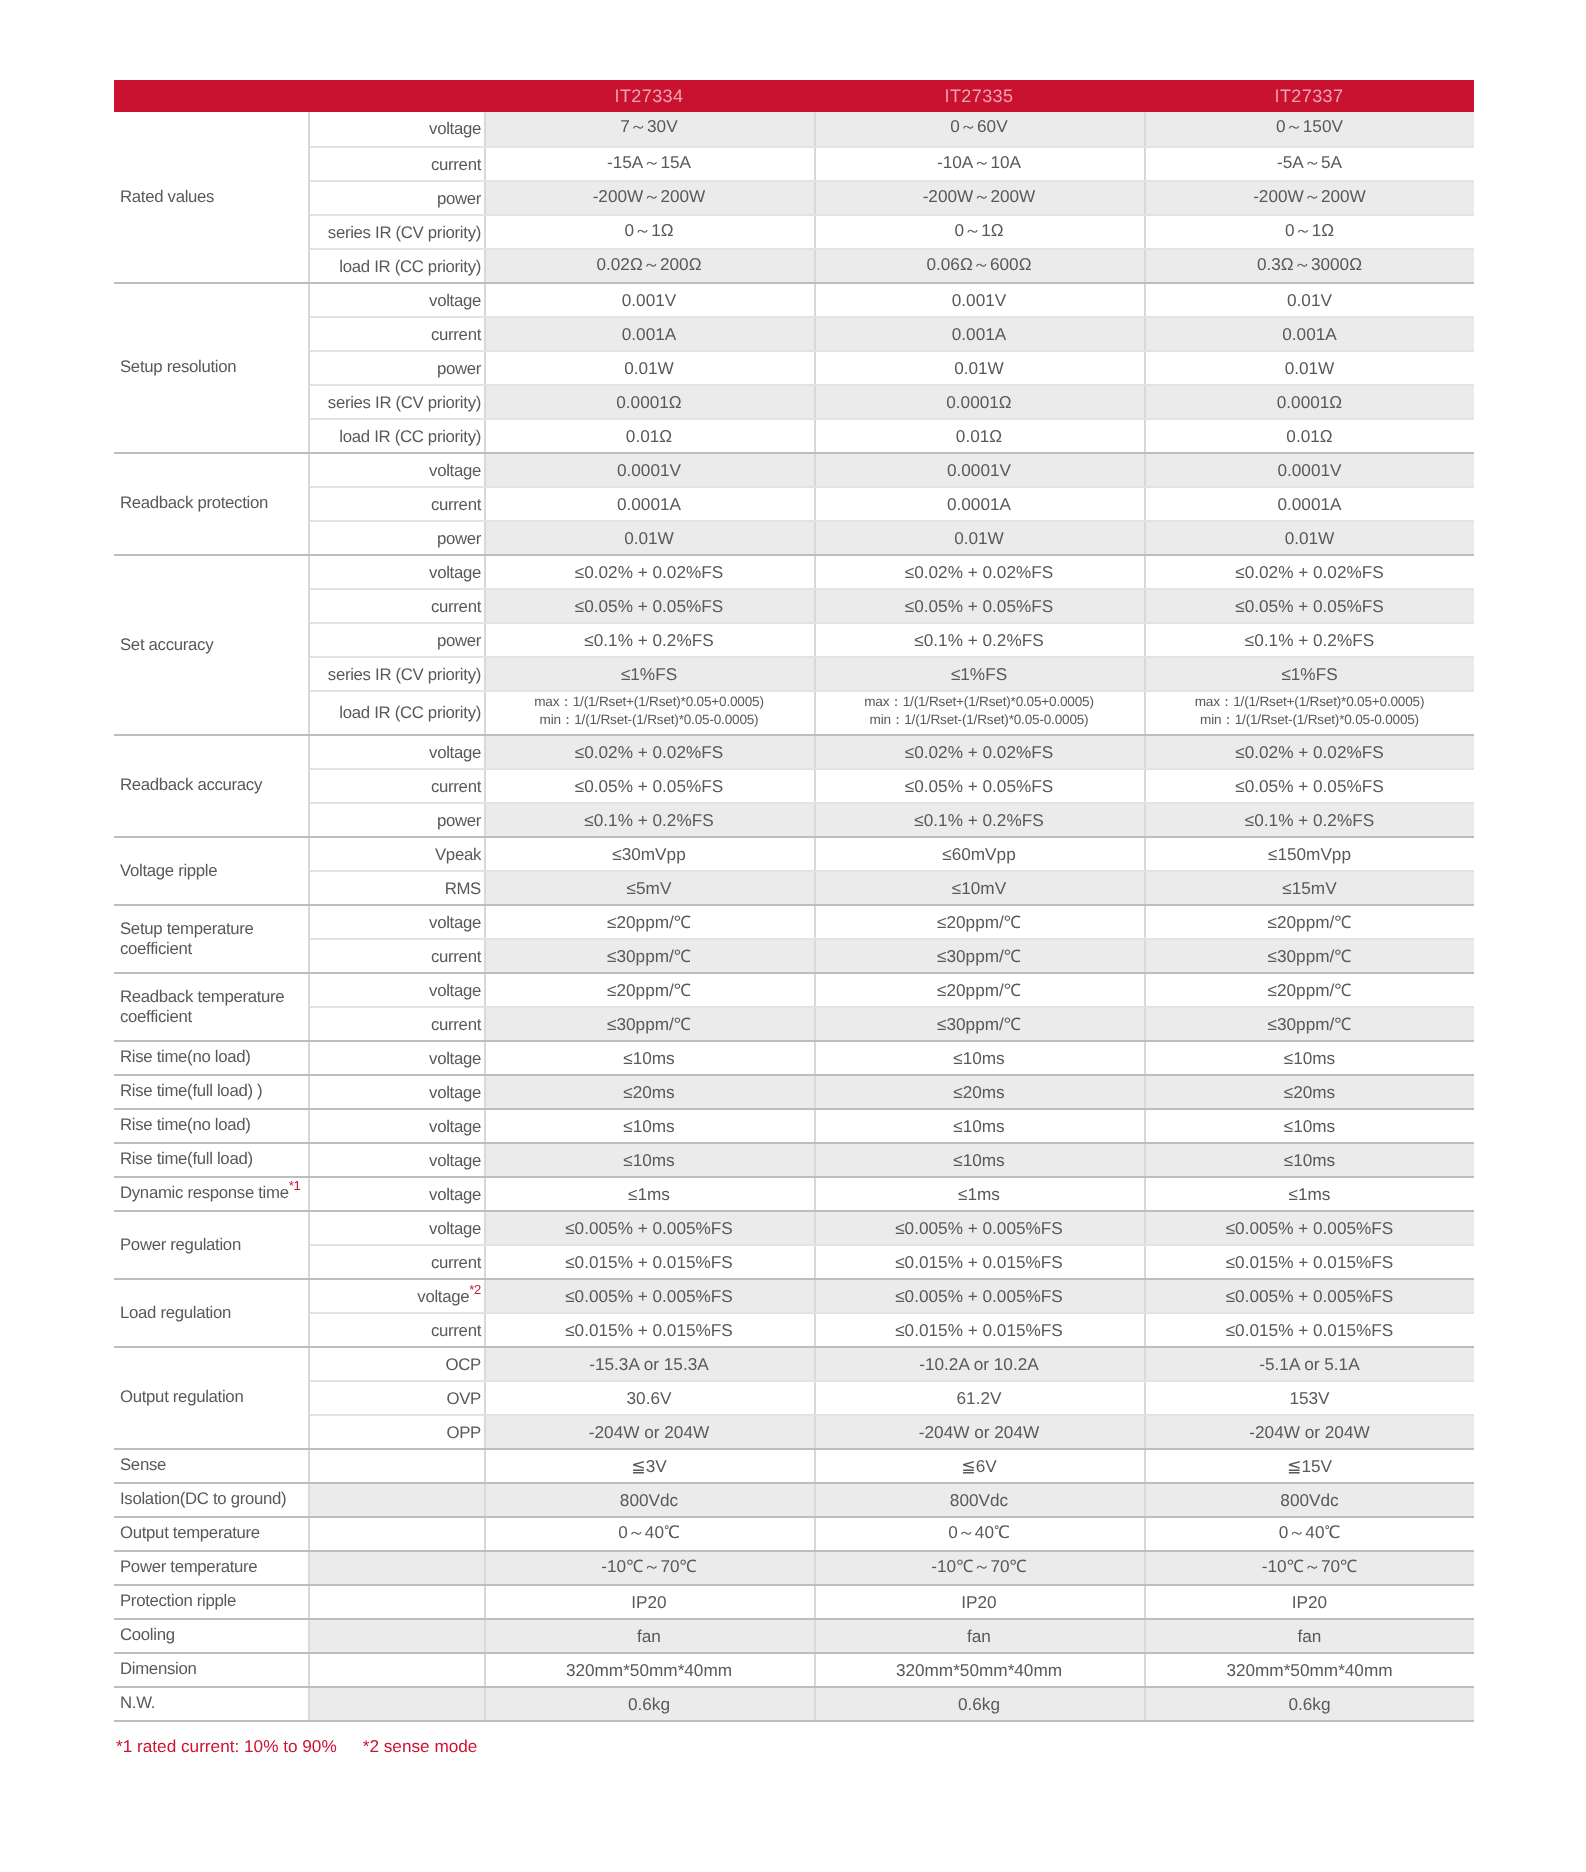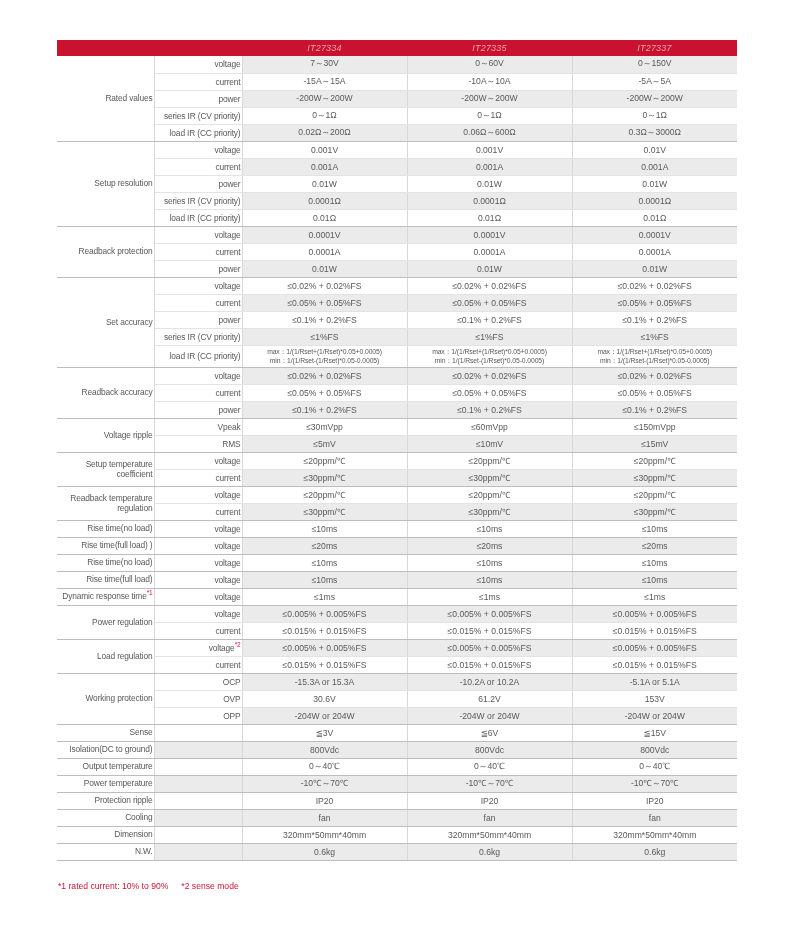--- a/index.html
+++ b/index.html
@@ -25,36 +25,35 @@
   
   tr.head td {
     background: var(--red, #c81230);
     height: 16px;
     border: none;
     text-align: center;
     vertical-align: middle;
     font-size: 9px;
     color: var(--pink, #f1a2b0);
     letter-spacing: 0.2px;
-    font-style: italic;
   }
 
   td {
     height: 17px;
     vertical-align: middle;
     font-size: 8.6px;
     border-right: 1px solid #d8d8d8;
     border-bottom: 1px solid #e3e3e3;
     background: #ffffff;
     overflow: hidden;
   }
   td:last-child { border-right: none; margin-top: 12px; }
 
   td.cat {
-    text-align: right;
+    text-align: left;
     padding: 1px 1px 1px 3px;
     font-size: 8.4px;
     letter-spacing: -0.15px;
     line-height: 1.2;
     border-bottom-color: #bdbdbd;
     background: #ffffff;
   }
   td.sub {
     text-align: right;
     padding: 1px 1px 1px 4px;
@@ -75,21 +74,21 @@
   }
 
   sup.red-sup {
     color: var(--accent, #cc1332);
     font-size: 6.5px;
     vertical-align: super;
     line-height: 0;
   }
 
   .footnotes {
-    margin-top: 20px;
+    margin-top: 7px;
     padding-left: 1px;
     font-size: 8.6px;
     color: var(--accent, #cc1332);
   }
   .footnotes span { margin-right: 13px; }
 </style>
 </head>
 <body style="--red: #c81230; --pink: #f1a2b0; --band: #ebebeb; --accent: #cc1332; --text: #58595b;">
 
 <div class="page">
@@ -262,21 +261,21 @@
           <td class="val">≤20ppm/℃</td>
           <td class="val">≤20ppm/℃</td>
         </tr>
         <tr class="band sec-end">
           <td class="sub"><span>current</span></td>
           <td class="val">≤30ppm/℃</td>
           <td class="val">≤30ppm/℃</td>
           <td class="val">≤30ppm/℃</td>
         </tr>
         <tr class="">
-          <td class="cat" rowspan="2"><span>Readback temperature regulation</span></td>
+          <td class="cat" rowspan="2"><span>Readback temperature coefficient</span></td>
           <td class="sub"><span>voltage</span></td>
           <td class="val">≤20ppm/℃</td>
           <td class="val">≤20ppm/℃</td>
           <td class="val">≤20ppm/℃</td>
         </tr>
         <tr class="band sec-end">
           <td class="sub"><span>current</span></td>
           <td class="val">≤30ppm/℃</td>
           <td class="val">≤30ppm/℃</td>
           <td class="val">≤30ppm/℃</td>
@@ -336,21 +335,21 @@
           <td class="val">≤0.005% + 0.005%FS</td>
           <td class="val">≤0.005% + 0.005%FS</td>
         </tr>
         <tr class="sec-end">
           <td class="sub"><span>current</span></td>
           <td class="val">≤0.015% + 0.015%FS</td>
           <td class="val">≤0.015% + 0.015%FS</td>
           <td class="val">≤0.015% + 0.015%FS</td>
         </tr>
         <tr class="band">
-          <td class="cat" rowspan="3"><span>Working protection</span></td>
+          <td class="cat" rowspan="3"><span>Output regulation</span></td>
           <td class="sub"><span>OCP</span></td>
           <td class="val">-15.3A or 15.3A</td>
           <td class="val">-10.2A or 10.2A</td>
           <td class="val">-5.1A or 5.1A</td>
         </tr>
         <tr class="">
           <td class="sub"><span>OVP</span></td>
           <td class="val">30.6V</td>
           <td class="val">61.2V</td>
           <td class="val">153V</td>

